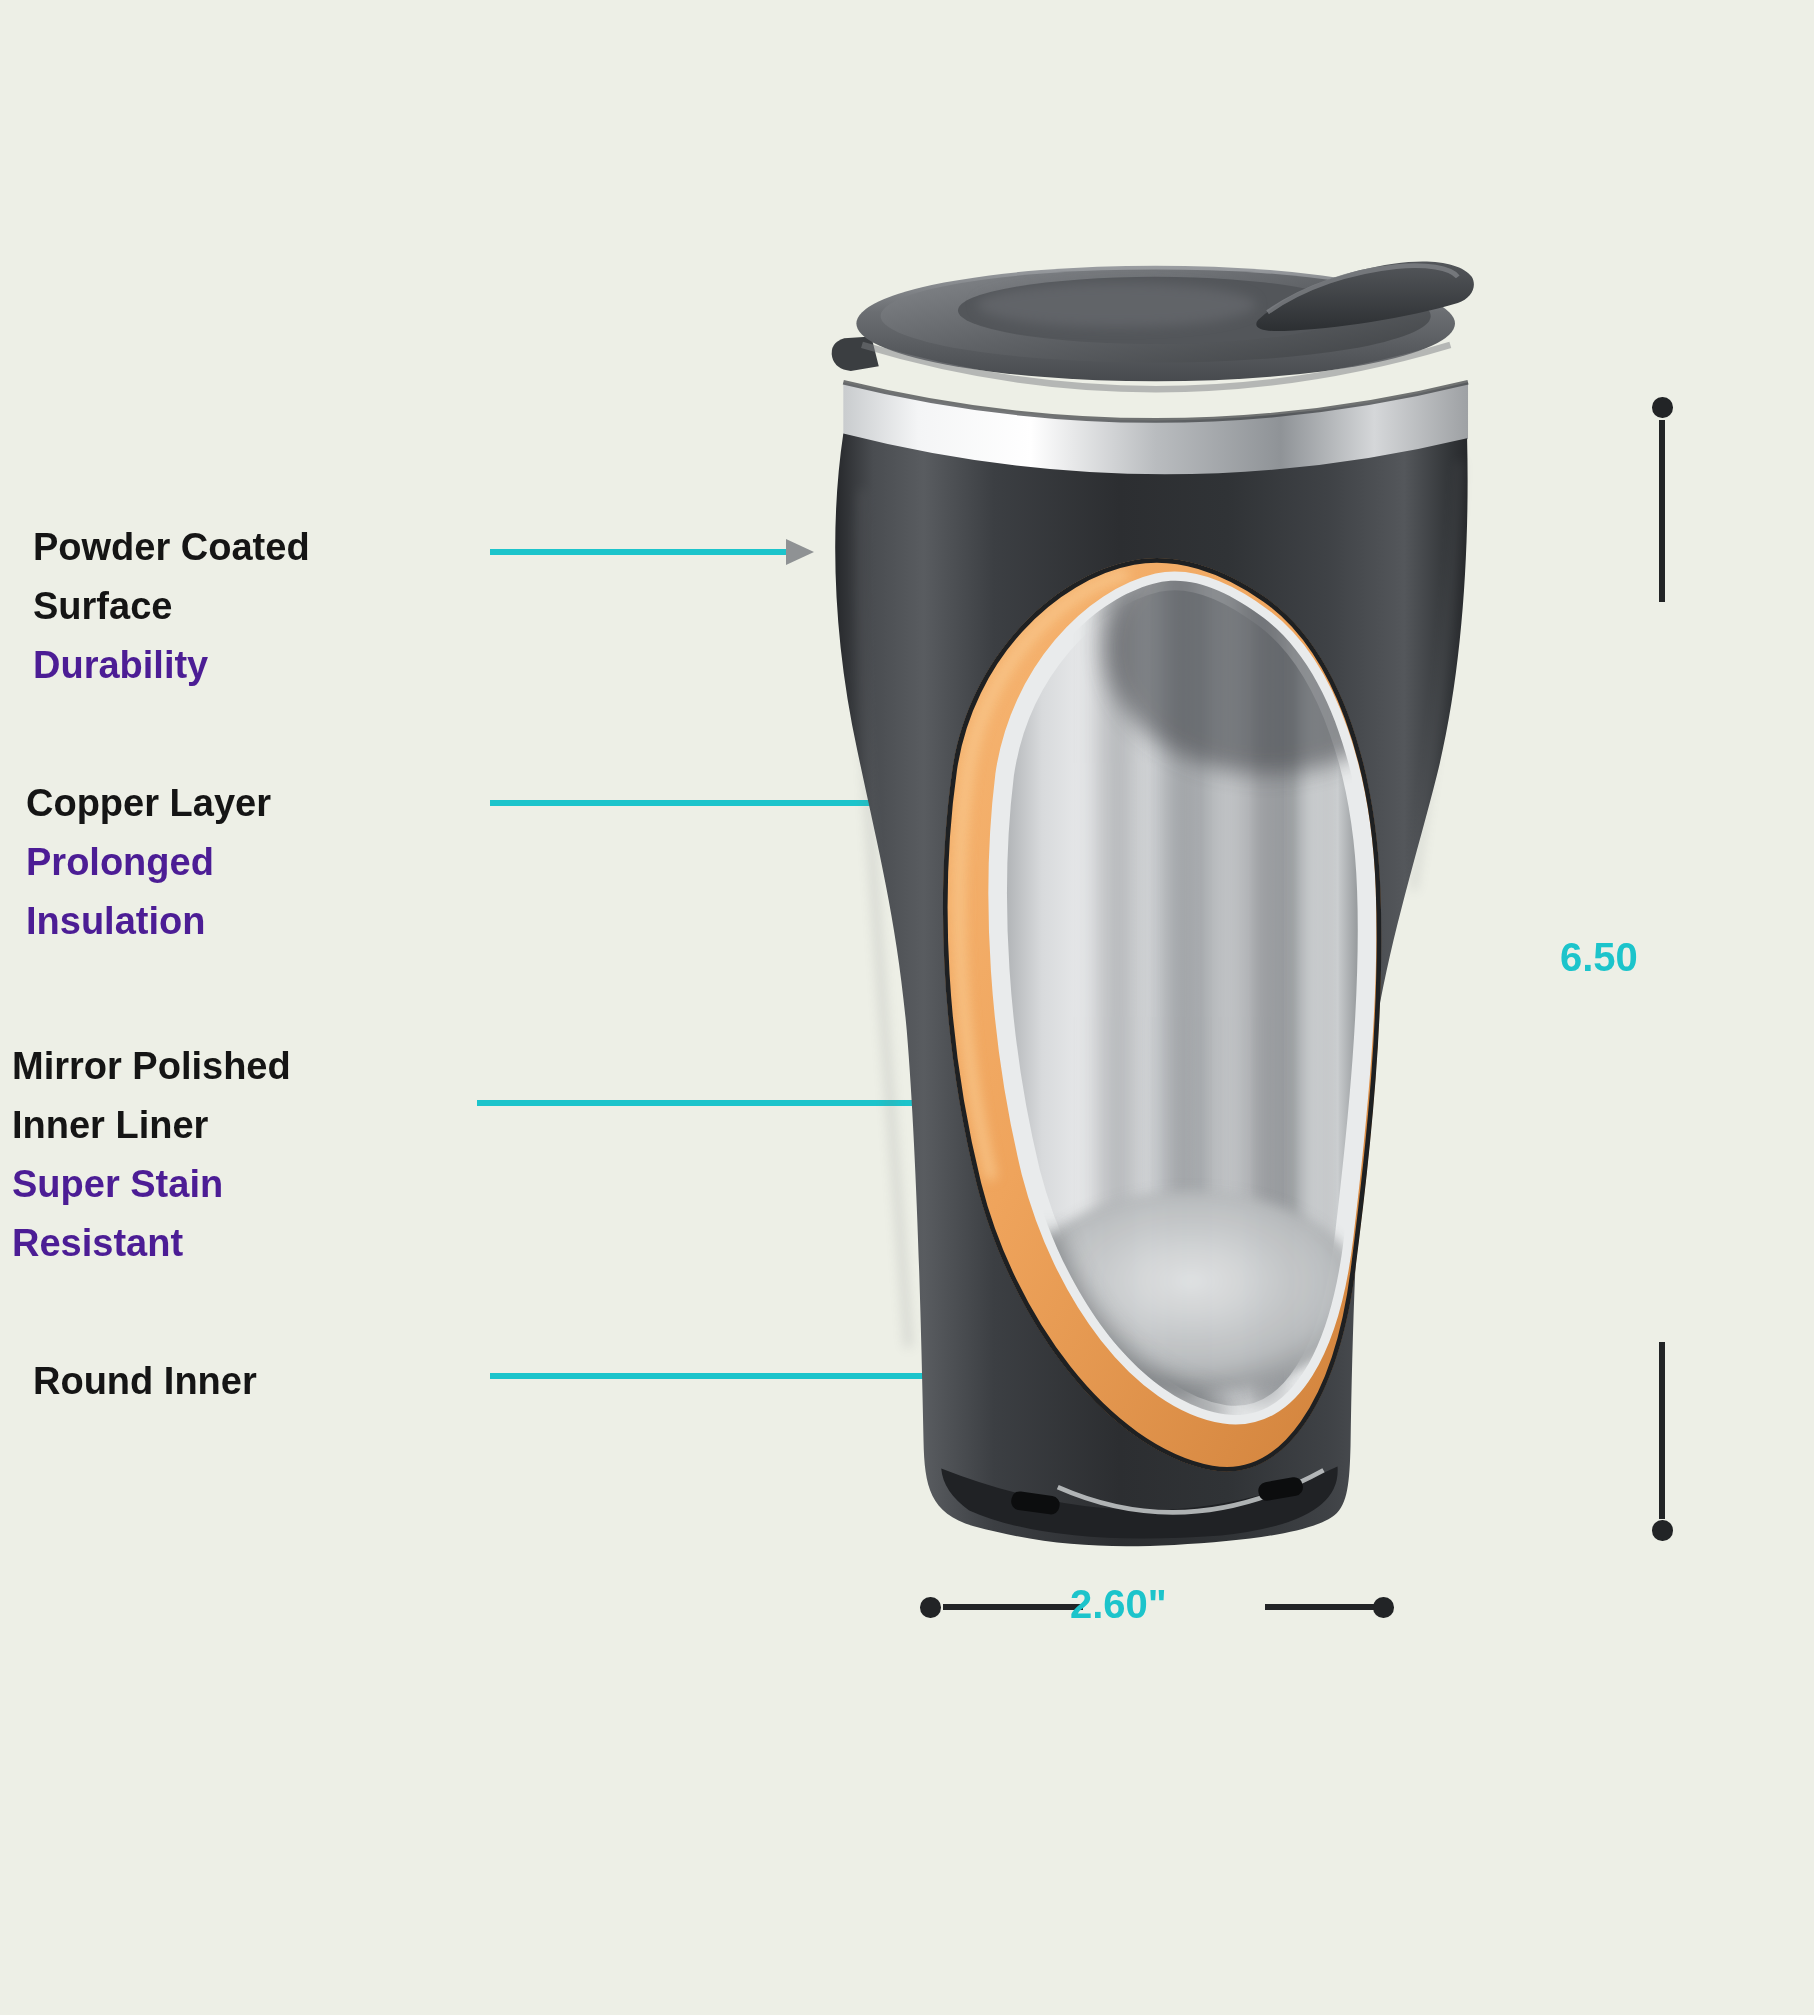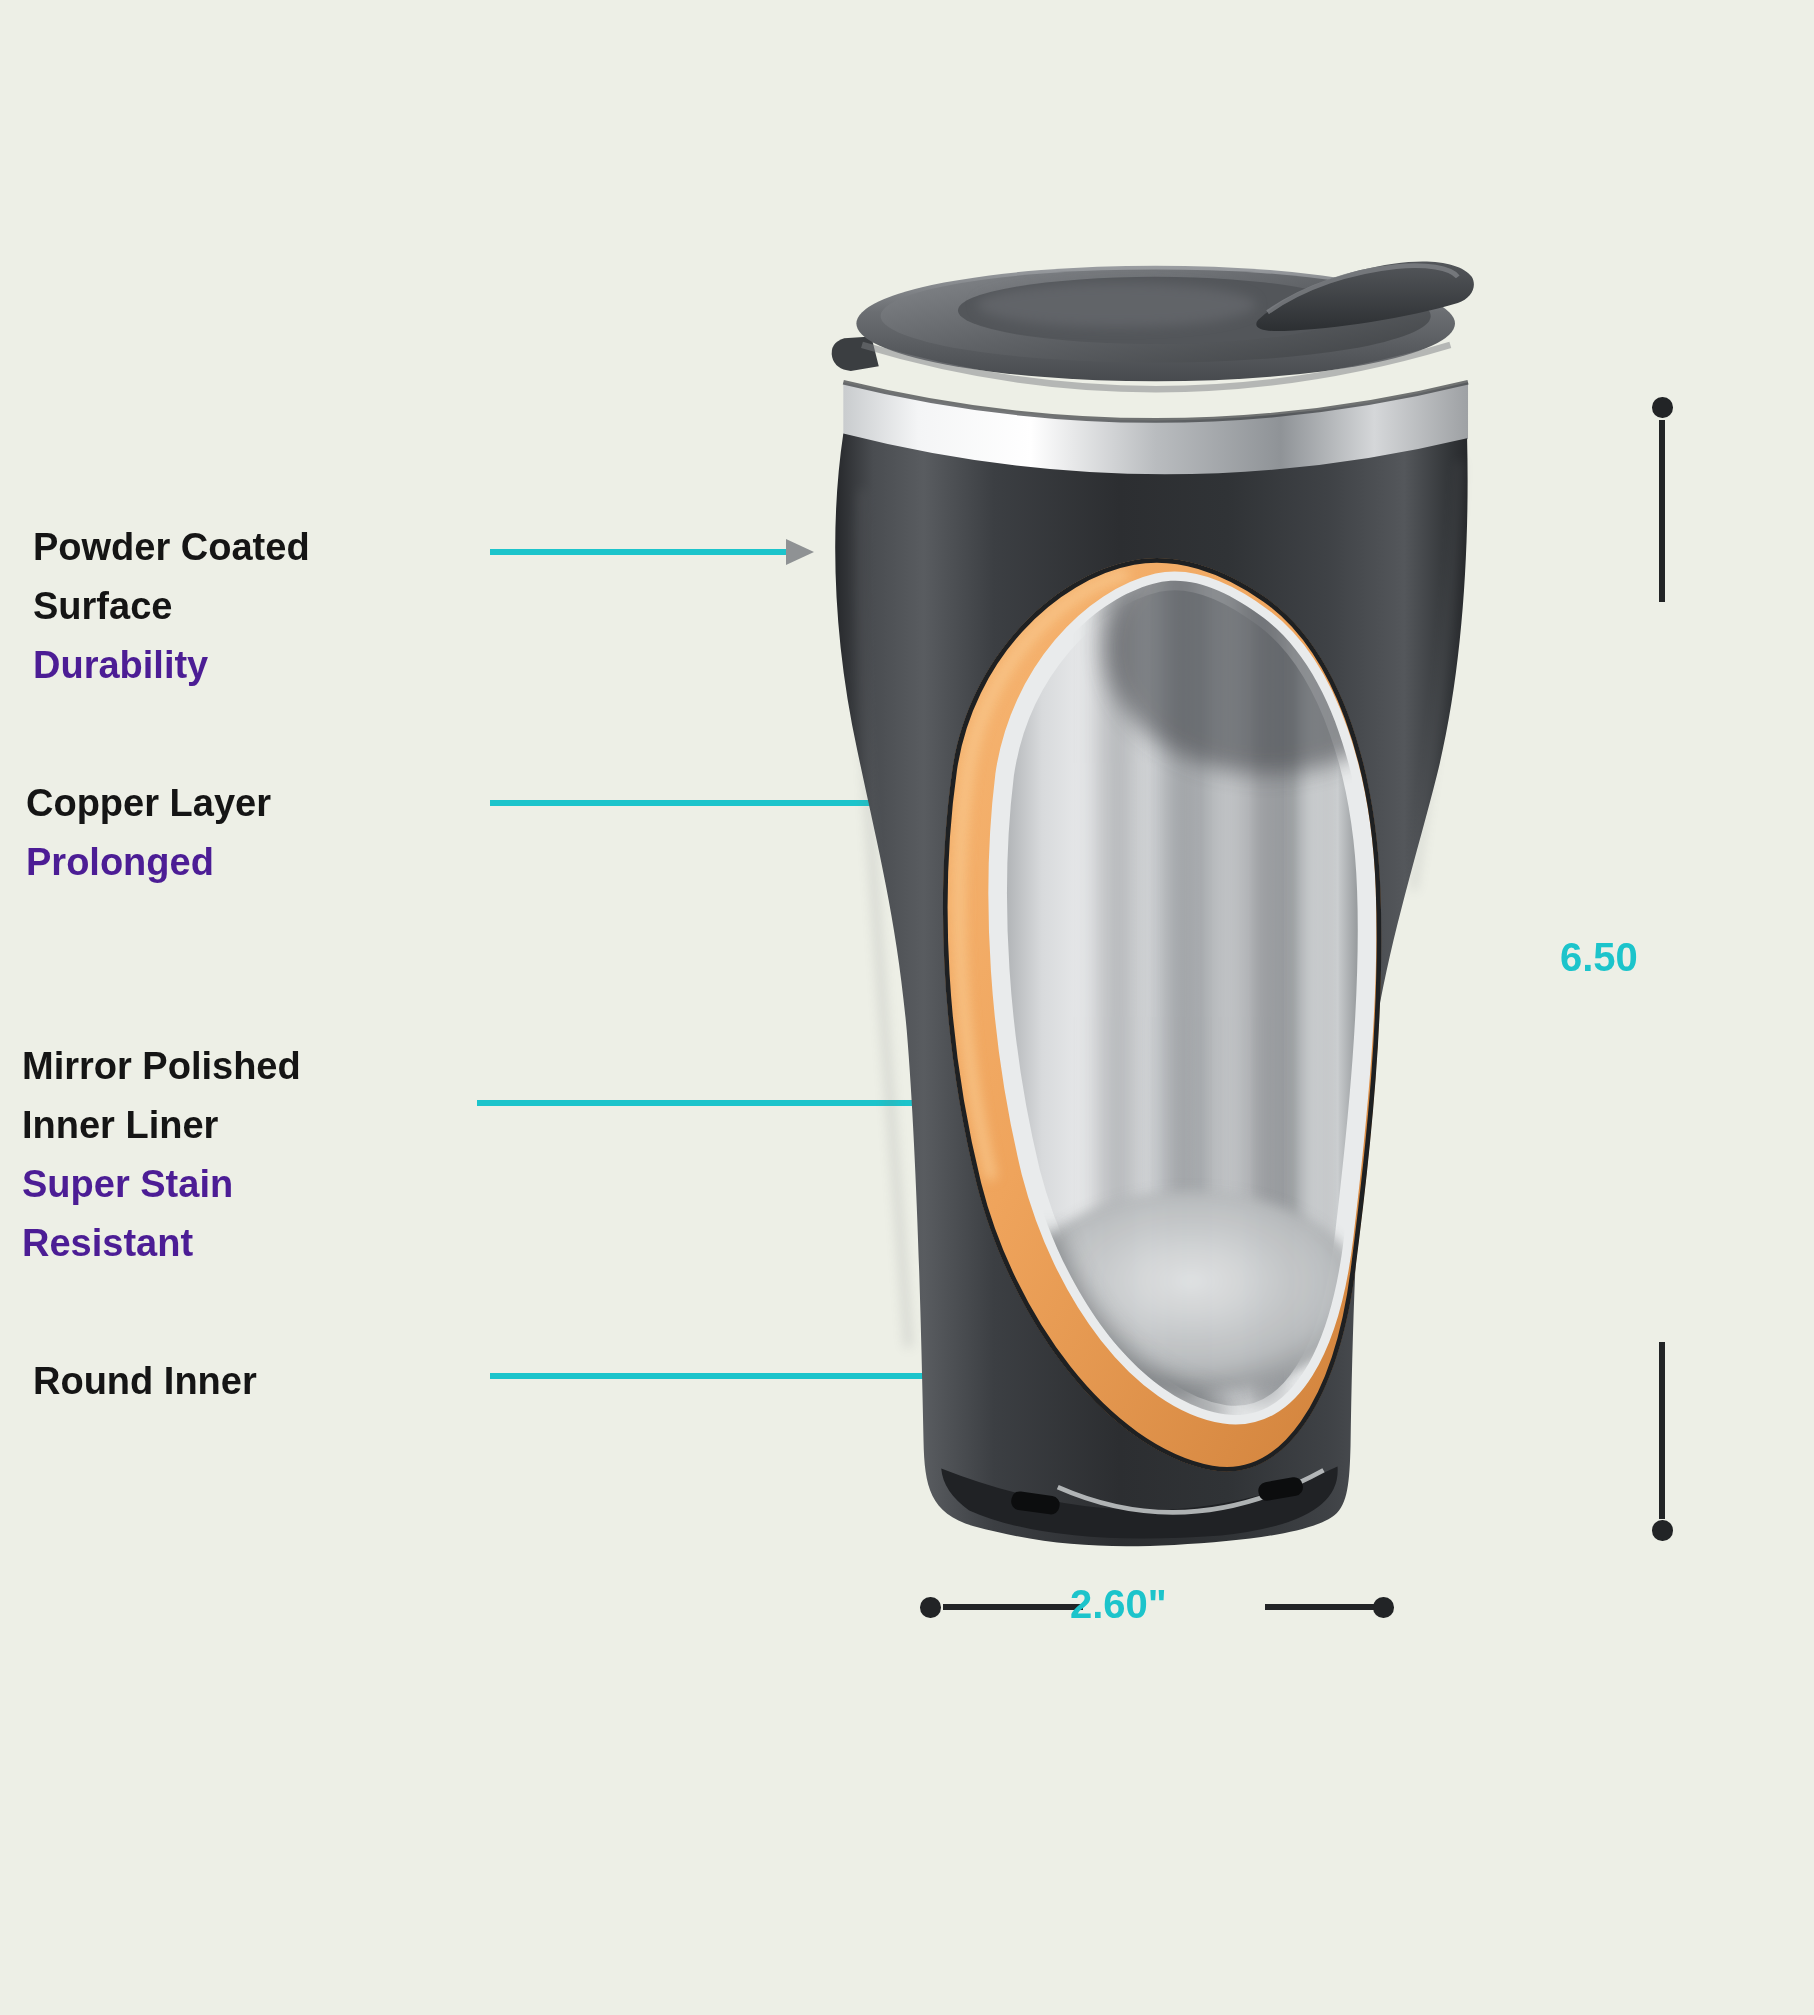--- a/index.html
+++ b/index.html
@@ -31,23 +31,24 @@
 
 <div class="callout" style="left:33px; top:518px;">
   <div>Powder Coated</div>
   <div>Surface</div>
   <div class="sub">Durability</div>
 </div>
 
 <div class="callout" style="left:26px; top:774px;">
   <div>Copper Layer</div>
   <div class="sub">Prolonged</div>
-</div>
-
-<div class="callout" style="left:22px; top:1037px;">
+  <div class="sub">Insulation</div>
+</div>
+
+<div class="callout" style="left:12px; top:1037px;">
   <div>Mirror Polished</div>
   <div>Inner Liner</div>
   <div class="sub">Super Stain</div>
   <div class="sub">Resistant</div>
 </div>
 
 <div class="callout" style="left:33px; top:1352px;">
   <div>Round Inner</div>
 </div>
 

